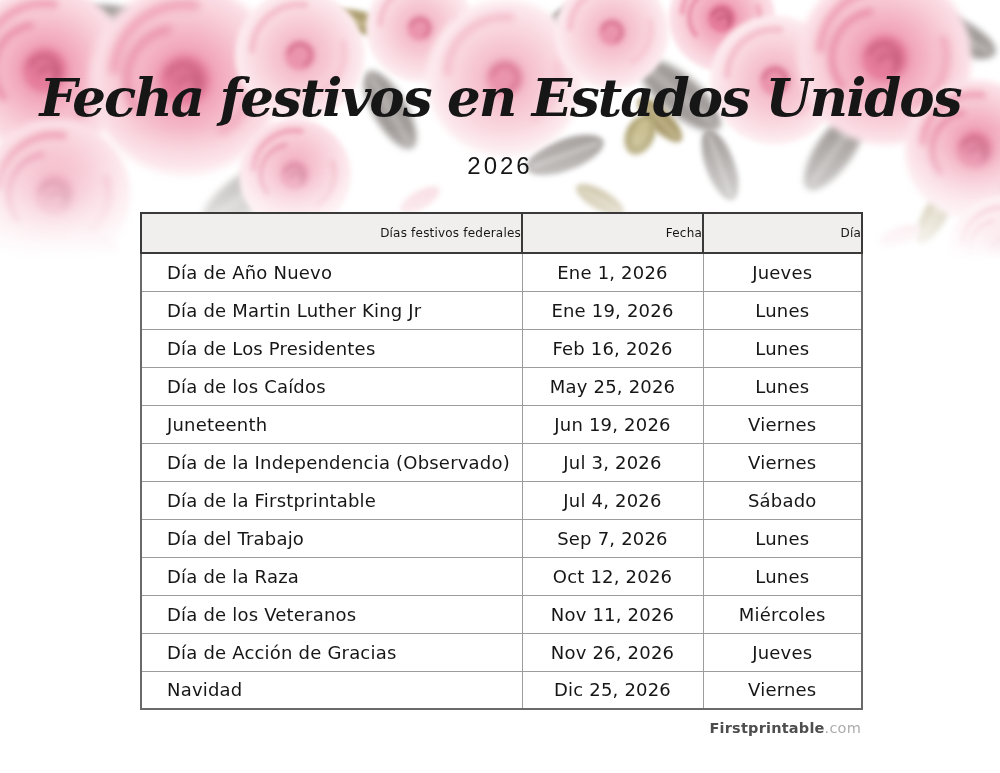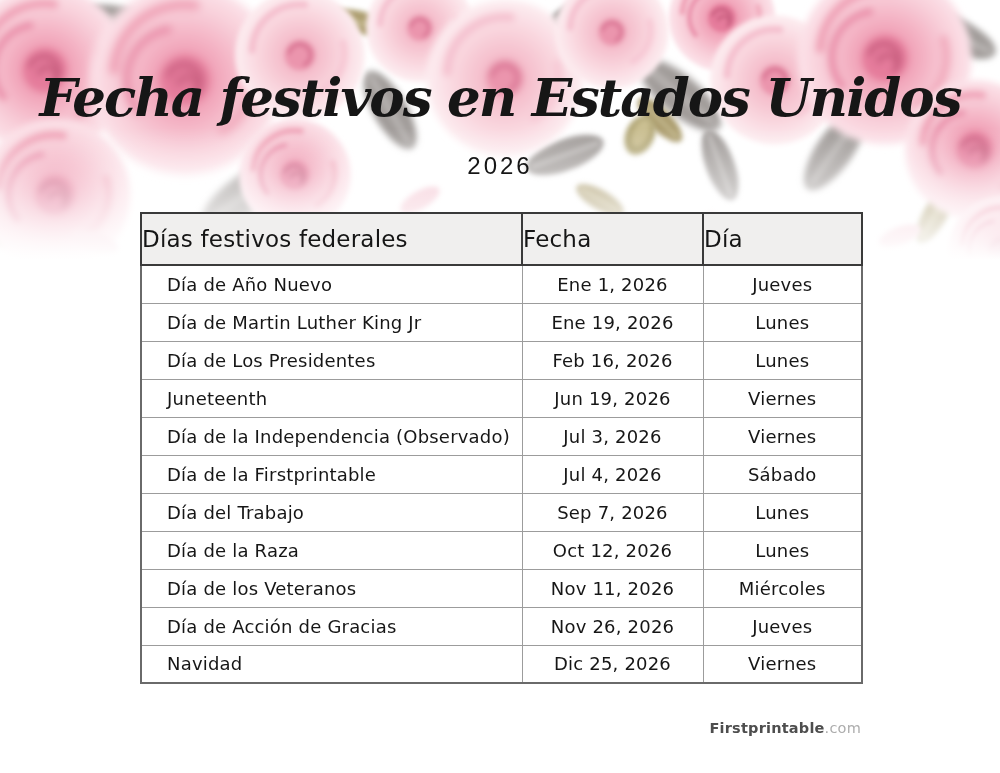--- a/index.html
+++ b/index.html
@@ -61,26 +61,26 @@
     table-layout: fixed;
     background: #ffffff;
     font-family: "DejaVu Sans", sans-serif;
     color: var(--ink);
   }
   table.holidays col.c1 { width: 381px; }
   table.holidays col.c2 { width: 181px; }
   table.holidays col.c3 { width: 159px; }
 
   table.holidays th {
-    height: 52px;
+    height: 40px;
     background: var(--header-bg);
     border: 2px solid var(--border-dark);
-    font-size: 23px;
+    font-size: 12px;
     font-weight: 500;
-    text-align: left;
+    text-align: right;
     letter-spacing: 0.2px;
   }
   table.holidays td {
     height: 38px;
     border: 1.5px solid var(--border-light);
     font-size: 18px;
     font-weight: 400;
     text-align: center;
     letter-spacing: 0.2px;
   }
@@ -231,20 +231,25 @@
           <td>Día de Martin Luther King Jr</td>
           <td>Ene 19, 2026</td>
           <td>Lunes</td>
         </tr>
         <tr>
           <td>Día de Los Presidentes</td>
           <td>Feb 16, 2026</td>
           <td>Lunes</td>
         </tr>
         <tr>
+          <td>Día de los Caídos</td>
+          <td>May 25, 2026</td>
+          <td>Lunes</td>
+        </tr>
+        <tr>
           <td>Juneteenth</td>
           <td>Jun 19, 2026</td>
           <td>Viernes</td>
         </tr>
         <tr>
           <td>Día de la Independencia (Observado)</td>
           <td>Jul 3, 2026</td>
           <td>Viernes</td>
         </tr>
         <tr>

